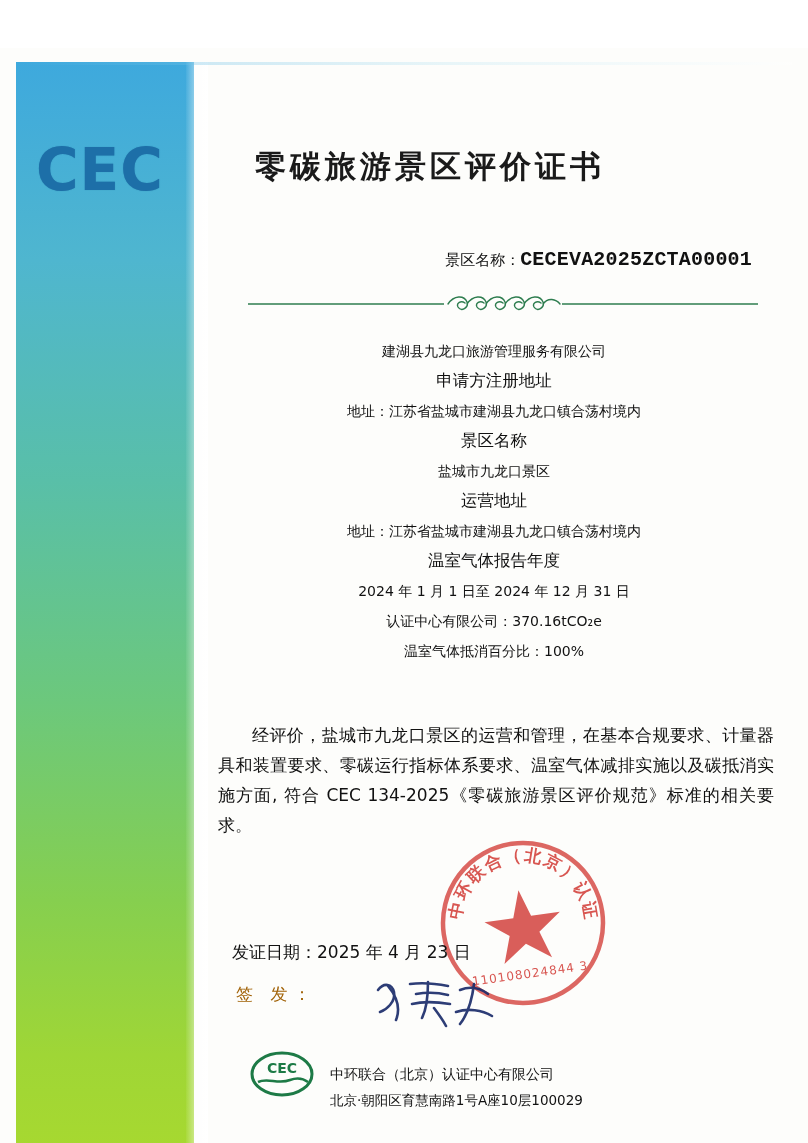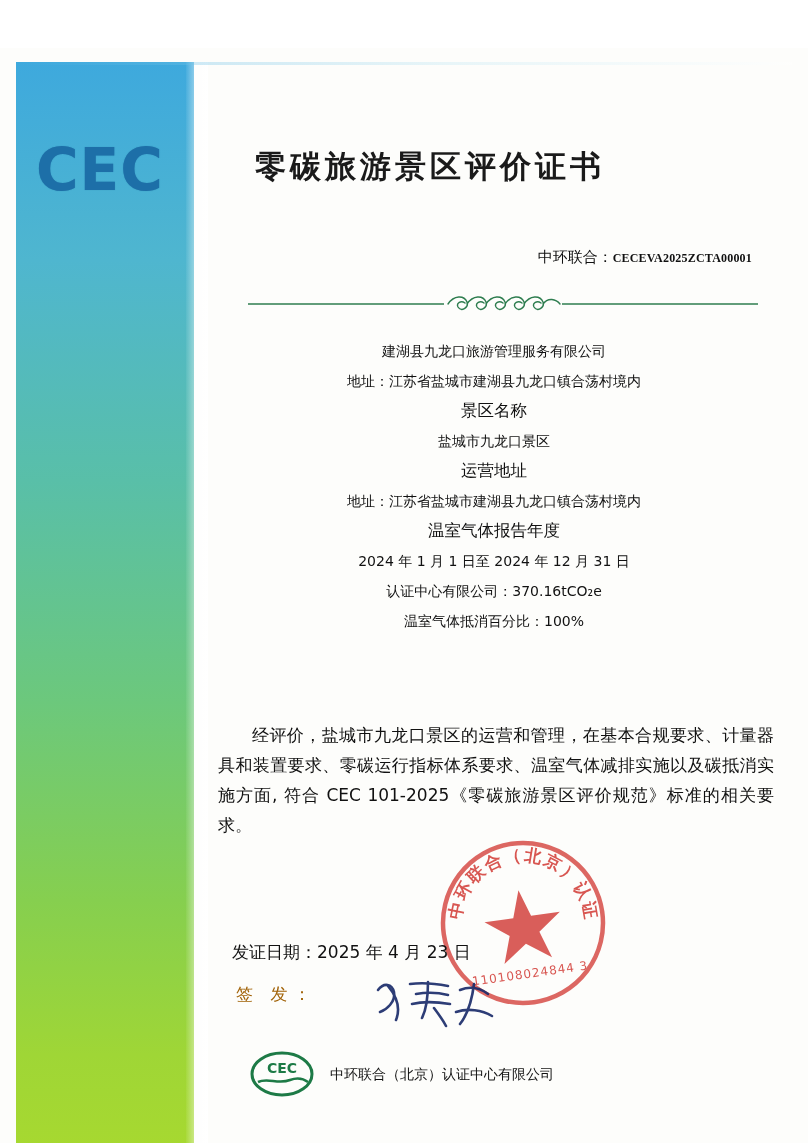--- a/index.html
+++ b/index.html
@@ -84,23 +84,23 @@
     font-size: 15px;
     color: #111;
     font-family: "Liberation Serif", serif;
     white-space: nowrap;
   }
   .cert-no .label {
     font-family: "DejaVu Sans", sans-serif;
     font-size: 15px;
   }
   .cert-no .value {
-    font-family: Liberation Serif, serif;
+    font-family: Liberation Mono, monospace;
     font-weight: bold;
-    font-size: 12px;
+    font-size: 20px;
     letter-spacing: 0.2px;
   }
 
   
   .divider {
     position: absolute;
     left: 248px;
     top: 243px;
     width: 510px;
     height: 26px;
@@ -220,50 +220,51 @@
 
   <div class="side-band"></div>
   <div class="side-band-fade"></div>
   <div class="top-band"></div>
 
   <div class="cec-logo">CEC</div>
 
   <div class="title">零碳旅游景区评价证书</div>
 
   <div class="cert-no">
-    <span class="label">中环联合：</span><span class="value">CECEVA2025ZCTA00001</span>
+    <span class="label">景区名称：</span><span class="value">CECEVA2025ZCTA00001</span>
   </div>
 
   <div class="divider">
     <svg width="510" height="26" viewBox="0 0 510 26" xmlns="http://www.w3.org/2000/svg">
       <line x1="0" y1="13" x2="196" y2="13" stroke="#2e7d4f" stroke-width="1.3"></line>
       <line x1="314" y1="13" x2="510" y2="13" stroke="#2e7d4f" stroke-width="1.3"></line>
       <path d="M200 13 C206 4, 216 4, 219 11 C221 17, 213 21, 210 16 C208 12, 213 9, 217 12
                M219 13 C225 4, 235 4, 238 11 C240 17, 232 21, 229 16 C227 12, 232 9, 236 12
                M238 13 C244 4, 254 4, 257 11 C259 17, 251 21, 248 16 C246 12, 251 9, 255 12
                M257 13 C263 4, 273 4, 276 11 C278 17, 270 21, 267 16 C265 12, 270 9, 274 12
                M276 13 C282 4, 292 4, 295 11 C297 17, 289 21, 286 16 C284 12, 289 9, 293 12
                M295 13 C300 6, 308 8, 312 13" fill="none" stroke="#2e7d4f" stroke-width="1.4" stroke-linecap="round"></path>
     </svg>
   </div>
 
   <div class="body-block">
     <div class="line">建湖县九龙口旅游管理服务有限公司</div>
+    <div class="line small-label">申请方注册地址</div>
     <div class="line">地址：江苏省盐城市建湖县九龙口镇合荡村境内</div>
     <div class="line small-label">景区名称</div>
     <div class="line">盐城市九龙口景区</div>
     <div class="line small-label">运营地址</div>
     <div class="line">地址：江苏省盐城市建湖县九龙口镇合荡村境内</div>
     <div class="line small-label">温室气体报告年度</div>
     <div class="line">2024 年 1 月 1 日至 2024 年 12 月 31 日</div>
     <div class="line">认证中心有限公司：370.16tCO₂e</div>
     <div class="line">温室气体抵消百分比：100%</div>
   </div>
 
-  <div class="statement">经评价，盐城市九龙口景区的运营和管理，在基本合规要求、计量器具和装置要求、零碳运行指标体系要求、温室气体减排实施以及碳抵消实施方面, 符合 CEC 101-2025《零碳旅游景区评价规范》标准的相关要求。</div>
+  <div class="statement">经评价，盐城市九龙口景区的运营和管理，在基本合规要求、计量器具和装置要求、零碳运行指标体系要求、温室气体减排实施以及碳抵消实施方面, 符合 CEC 134-2025《零碳旅游景区评价规范》标准的相关要求。</div>
 
   <div class="seal">
     <svg width="170" height="170" viewBox="0 0 170 170" xmlns="http://www.w3.org/2000/svg">
       <g transform="rotate(-8 85 85)">
         <circle cx="85" cy="85" r="80" fill="none" stroke="#d0322c" stroke-width="4.5" opacity="0.9"></circle>
         <path id="sealcurve" d="M 85,85 m -62,0 a 62,62 0 1,1 124,0" fill="none"></path>
         <text fill="#d0322c" font-family="DejaVu Sans, sans-serif" font-size="17" font-weight="bold" letter-spacing="2">
           <textPath href="#sealcurve" startOffset="6%">中环联合（北京）认证中心有限公司</textPath>
         </text>
         <polygon points="85,52 94,79 123,79 100,96 109,123 85,106 61,123 70,96 47,79 76,79" fill="#d0322c" opacity="0.95"></polygon>
@@ -297,14 +298,15 @@
 
   <div class="footer-logo">
     <svg width="64" height="46" viewBox="0 0 64 46" xmlns="http://www.w3.org/2000/svg">
       <ellipse cx="32" cy="23" rx="30" ry="21" fill="none" stroke="#1d7a46" stroke-width="3"></ellipse>
       <text x="32" y="22" text-anchor="middle" font-family="DejaVu Sans, sans-serif" font-size="14" font-weight="bold" fill="#1d7a46">CEC</text>
       <path d="M8,31 C18,26 28,34 40,29 C48,26 54,28 58,31" fill="none" stroke="#1d7a46" stroke-width="2.6"></path>
     </svg>
   </div>
 
   <div class="footer-org">中环联合（北京）认证中心有限公司</div>
+  <div class="footer-addr">北京·朝阳区育慧南路1号A座10层100029</div>
 
 </div>
 
 </body></html>

